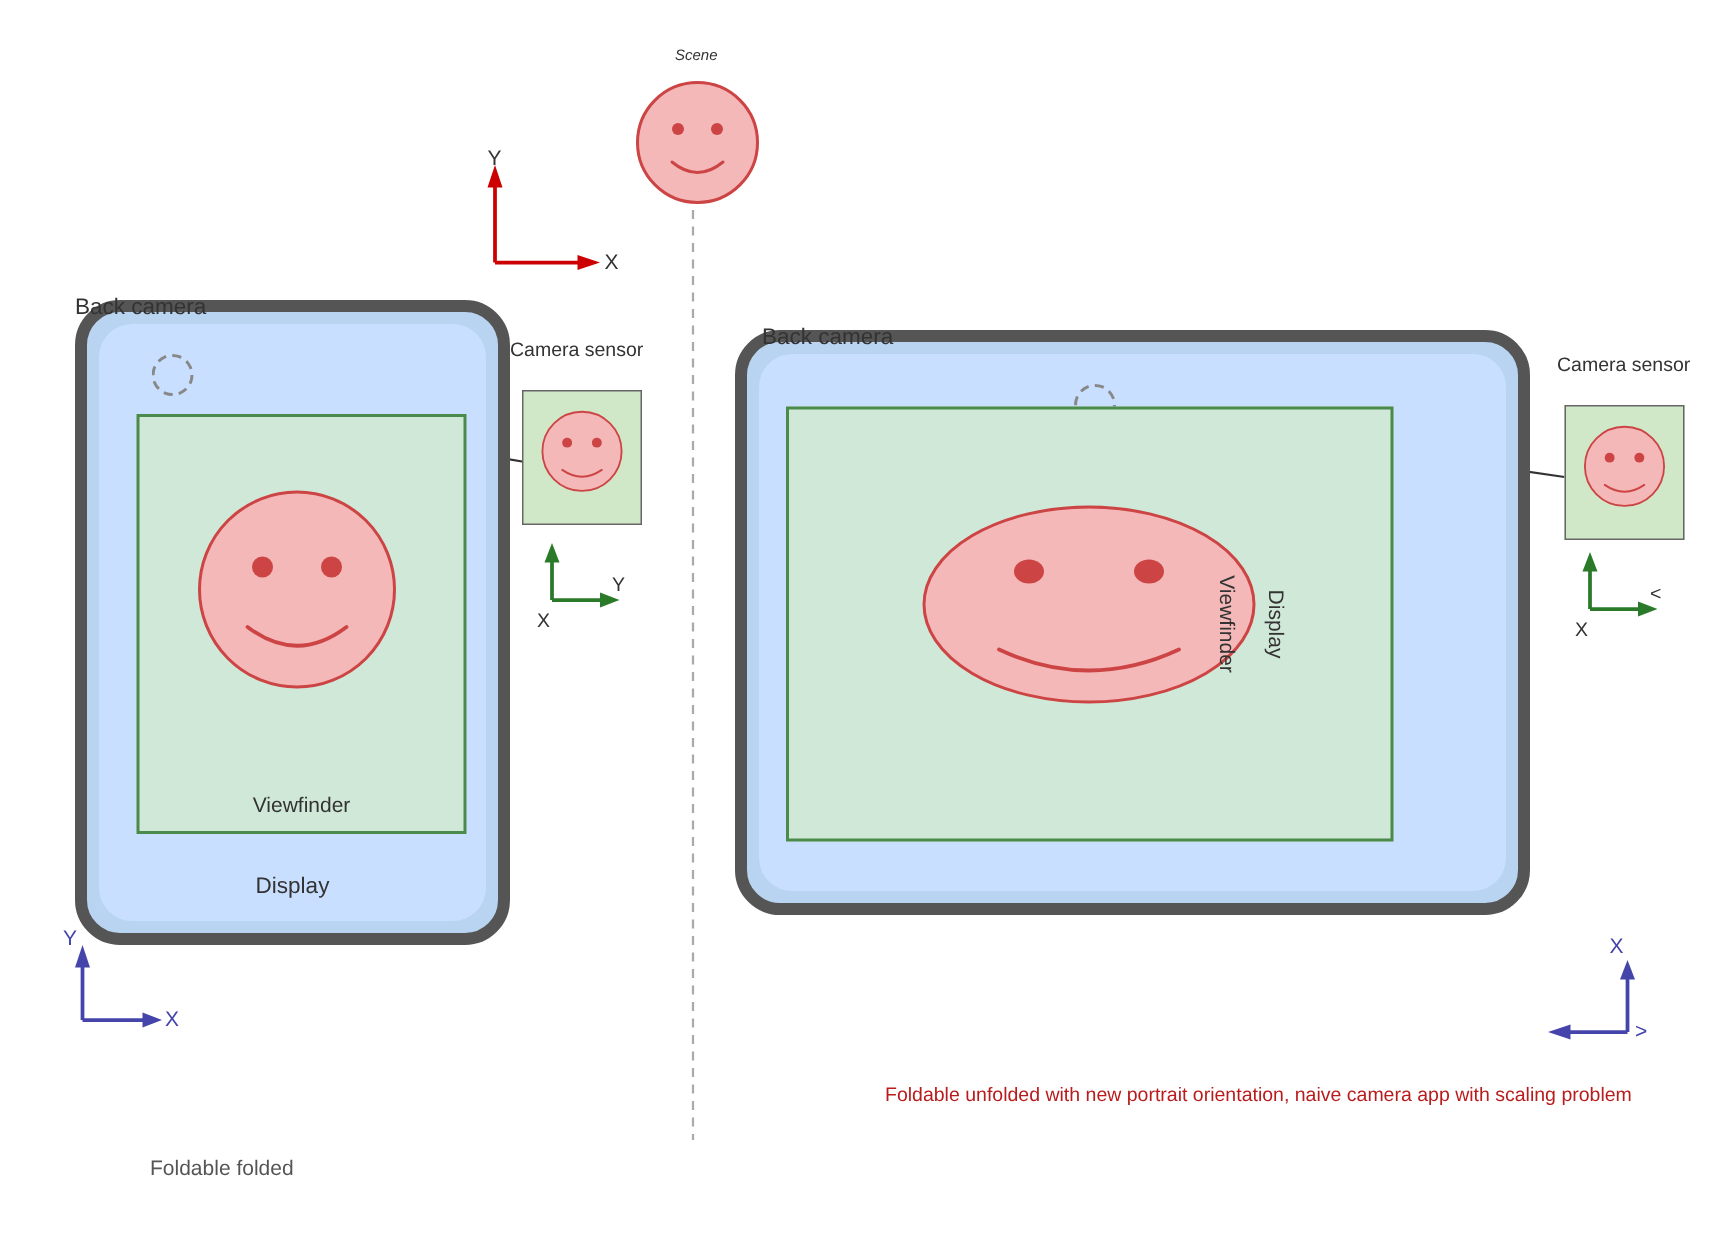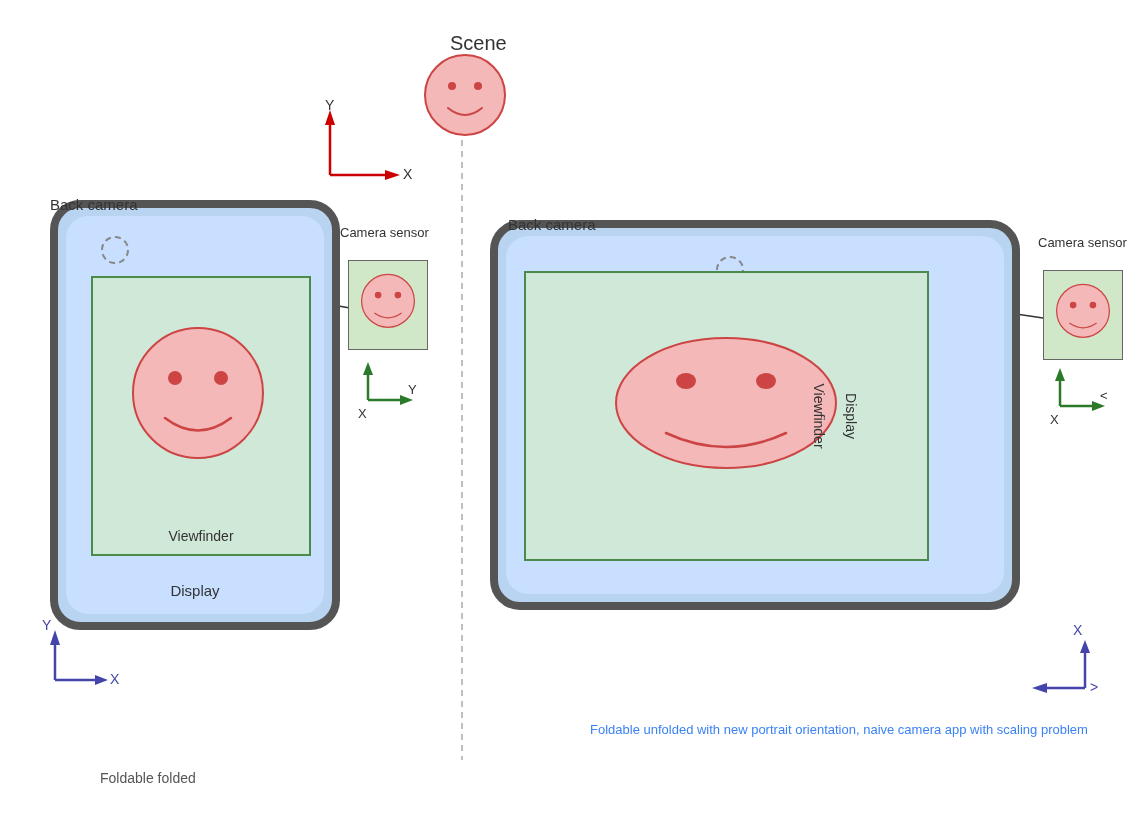--- a/index.html
+++ b/index.html
@@ -9,23 +9,24 @@
       background: #ffffff;
       font-family: Arial, sans-serif;
       position: relative;
       overflow: hidden;
     }
 
     .scene-label {
       position: absolute;
       top: 32px;
       left: 450px;
-      font-size: 20px;
+      font-size: 10px;
       color: #333;
       text-align: center;
+      font-style: italic;
     }
 
     .scene-face {
       position: absolute;
       top: 50px;
       left: 420px;
       width: 90px;
       height: 90px;
     }
 
@@ -245,21 +246,21 @@
       text-align: center;
       line-height: 1.3;
     }
 
     
     .label-unfolded {
       position: absolute;
       top: 720px;
       left: 590px;
       font-size: 13px;
-      color: #3b82f6;
+      color: #b91c1c;
       line-height: 1.5;
     }
 
     svg.lines {
       position: absolute;
       top: 0;
       left: 0;
       width: 1143px;
       height: 831px;
       pointer-events: none;

